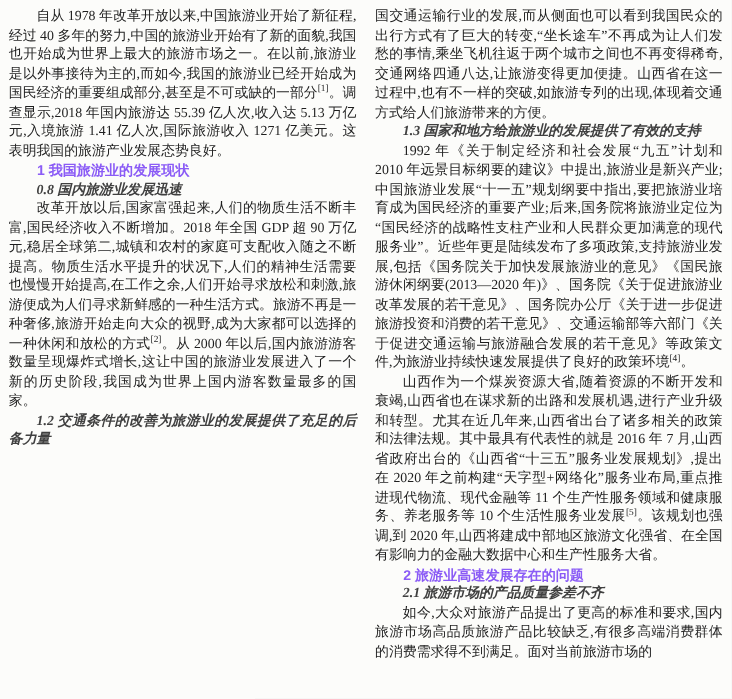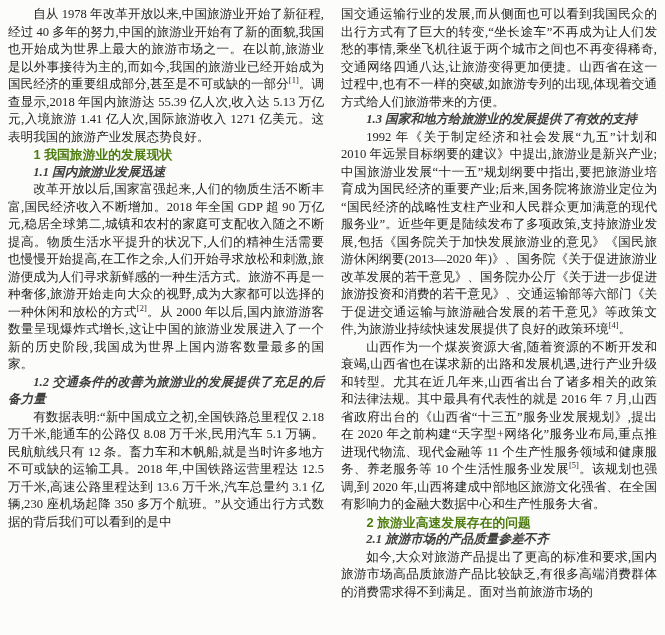--- a/index.html
+++ b/index.html
@@ -33,21 +33,21 @@
     font-size: inherit;
     line-height: inherit;
   }
   p.para { font-weight: 400; }
   p.para.indent { text-indent: 2em; }
   h1.sec-heading {
     font-family: "Liberation Sans", "DejaVu Sans", sans-serif;
     font-weight: 700;
     font-size: 12.8px;
     text-indent: 2em;
-    color: #4d7c0f;
+    color: #8b5cf6;
   }
   h2.subsec-heading {
     font-weight: 700;
     font-style: italic;
     text-indent: 2em;
     color: #404040;
   }
   sup.cite {
     font-size: 8.5px;
     line-height: 0;
@@ -55,24 +55,23 @@
     letter-spacing: 0;
   }
 </style>
 </head>
 <body>
 
 <div class="page">
   <div class="col">
       <p class="para indent">自从 1978 年改革开放以来,中国旅游业开始了新征程,经过 40 多年的努力,中国的旅游业开始有了新的面貌,我国也开始成为世界上最大的旅游市场之一。在以前,旅游业是以外事接待为主的,而如今,我国的旅游业已经开始成为国民经济的重要组成部分,甚至是不可或缺的一部分<sup class="cite">[1]</sup>。调查显示,2018 年国内旅游达 55.39 亿人次,收入达 5.13 万亿元,入境旅游 1.41 亿人次,国际旅游收入 1271 亿美元。这表明我国的旅游产业发展态势良好。</p>
       <h1 class="sec-heading">1 我国旅游业的发展现状</h1>
-      <h2 class="subsec-heading">1.1 国内旅游业发展迅速</h2>
+      <h2 class="subsec-heading">0.8 国内旅游业发展迅速</h2>
       <p class="para indent">改革开放以后,国家富强起来,人们的物质生活不断丰富,国民经济收入不断增加。2018 年全国 GDP 超 90 万亿元,稳居全球第二,城镇和农村的家庭可支配收入随之不断提高。物质生活水平提升的状况下,人们的精神生活需要也慢慢开始提高,在工作之余,人们开始寻求放松和刺激,旅游便成为人们寻求新鲜感的一种生活方式。旅游不再是一种奢侈,旅游开始走向大众的视野,成为大家都可以选择的一种休闲和放松的方式<sup class="cite">[2]</sup>。从 2000 年以后,国内旅游游客数量呈现爆炸式增长,这让中国的旅游业发展进入了一个新的历史阶段,我国成为世界上国内游客数量最多的国家。</p>
       <h2 class="subsec-heading">1.2 交通条件的改善为旅游业的发展提供了充足的后备力量</h2>
-      <p class="para indent">有数据表明:“新中国成立之初,全国铁路总里程仅 2.18 万千米,能通车的公路仅 8.08 万千米,民用汽车 5.1 万辆。民航航线只有 12 条。畜力车和木帆船,就是当时许多地方不可或缺的运输工具。2018 年,中国铁路运营里程达 12.5 万千米,高速公路里程达到 13.6 万千米,汽车总量约 3.1 亿辆,230 座机场起降 350 多万个航班。”从交通出行方式数据的背后我们可以看到的是中</p>
     </div>
   <div class="col">
       <p class="para">国交通运输行业的发展,而从侧面也可以看到我国民众的出行方式有了巨大的转变,“坐长途车”不再成为让人们发愁的事情,乘坐飞机往返于两个城市之间也不再变得稀奇,交通网络四通八达,让旅游变得更加便捷。山西省在这一过程中,也有不一样的突破,如旅游专列的出现,体现着交通方式给人们旅游带来的方便。</p>
       <h2 class="subsec-heading">1.3 国家和地方给旅游业的发展提供了有效的支持</h2>
       <p class="para indent">1992 年《关于制定经济和社会发展“九五”计划和 2010 年远景目标纲要的建议》中提出,旅游业是新兴产业;中国旅游业发展“十一五”规划纲要中指出,要把旅游业培育成为国民经济的重要产业;后来,国务院将旅游业定位为“国民经济的战略性支柱产业和人民群众更加满意的现代服务业”。近些年更是陆续发布了多项政策,支持旅游业发展,包括《国务院关于加快发展旅游业的意见》《国民旅游休闲纲要(2013—2020 年)》、国务院《关于促进旅游业改革发展的若干意见》、国务院办公厅《关于进一步促进旅游投资和消费的若干意见》、交通运输部等六部门《关于促进交通运输与旅游融合发展的若干意见》等政策文件,为旅游业持续快速发展提供了良好的政策环境<sup class="cite">[4]</sup>。</p>
       <p class="para indent">山西作为一个煤炭资源大省,随着资源的不断开发和衰竭,山西省也在谋求新的出路和发展机遇,进行产业升级和转型。尤其在近几年来,山西省出台了诸多相关的政策和法律法规。其中最具有代表性的就是 2016 年 7 月,山西省政府出台的《山西省“十三五”服务业发展规划》,提出在 2020 年之前构建“天字型+网络化”服务业布局,重点推进现代物流、现代金融等 11 个生产性服务领域和健康服务、养老服务等 10 个生活性服务业发展<sup class="cite">[5]</sup>。该规划也强调,到 2020 年,山西将建成中部地区旅游文化强省、在全国有影响力的金融大数据中心和生产性服务大省。</p>
       <h1 class="sec-heading">2 旅游业高速发展存在的问题</h1>
       <h2 class="subsec-heading">2.1 旅游市场的产品质量参差不齐</h2>
       <p class="para indent">如今,大众对旅游产品提出了更高的标准和要求,国内旅游市场高品质旅游产品比较缺乏,有很多高端消费群体的消费需求得不到满足。面对当前旅游市场的</p>
     </div>

